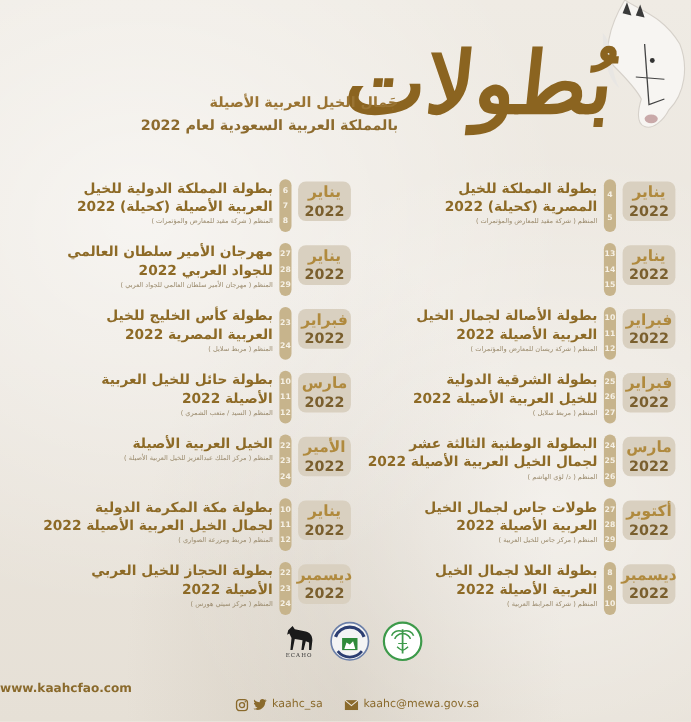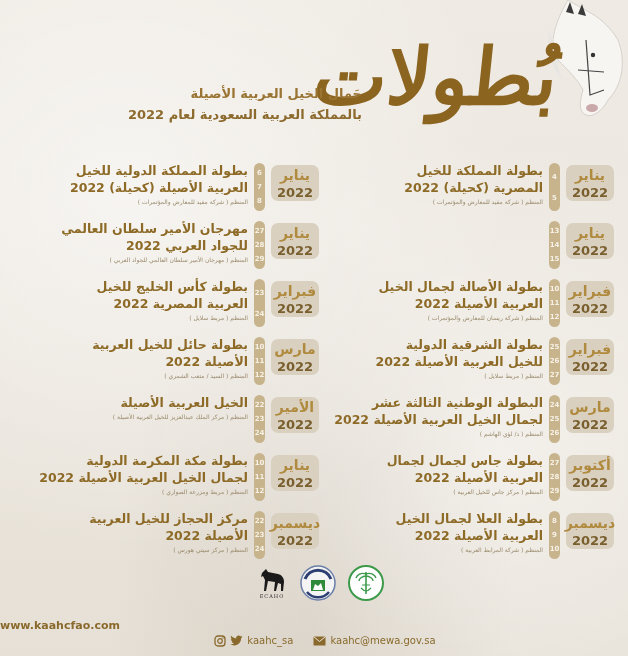--- a/index.html
+++ b/index.html
@@ -293,21 +293,21 @@
     <div class="month-badge">
       <span class="month-name">أكتوبر</span>
       <span class="month-year">2022</span>
     </div>
     <div class="day-pill">
       <span class="day">27</span>
       <span class="day">28</span>
       <span class="day">29</span>
     </div>
     <div class="event-body">
-      <div class="event-title">بطولة جاس لجمال لجمال</div>
+      <div class="event-title">طولات جاس لجمال الخيل</div>
       <div class="event-title">العربية الأصيلة 2022</div>
       <div class="event-organizer">المنظم ( مركز جاس للخيل العربية )</div>
     </div>
   </div>
 
   <div class="event">
     <div class="month-badge">
       <span class="month-name">يناير</span>
       <span class="month-year">2022</span>
     </div>
@@ -344,21 +344,21 @@
     <div class="month-badge">
       <span class="month-name">ديسمبر</span>
       <span class="month-year">2022</span>
     </div>
     <div class="day-pill">
       <span class="day">22</span>
       <span class="day">23</span>
       <span class="day">24</span>
     </div>
     <div class="event-body">
-      <div class="event-title">مركز الحجاز للخيل العربية</div>
+      <div class="event-title">بطولة الحجاز للخيل العربي</div>
       <div class="event-title">الأصيلة 2022</div>
       <div class="event-organizer">المنظم ( مركز سيتي هورس )</div>
     </div>
   </div>
 </div>
 
 <div class="logos">
   <div class="logo">
     <svg width="38" height="38" viewBox="0 0 38 38">
       <circle cx="19" cy="19" r="17" fill="#fff" stroke="#3d9a4a" stroke-width="2"></circle>

